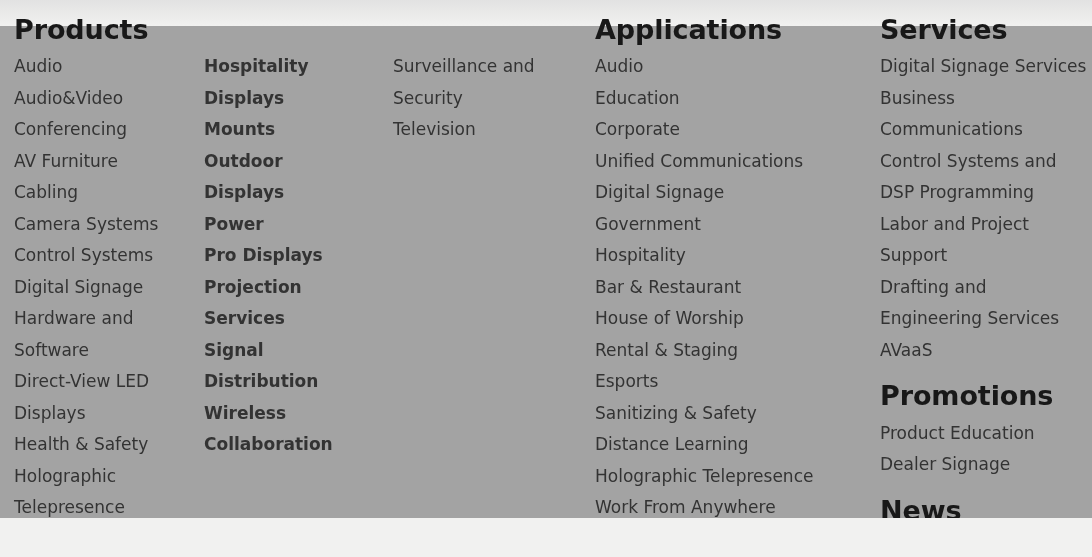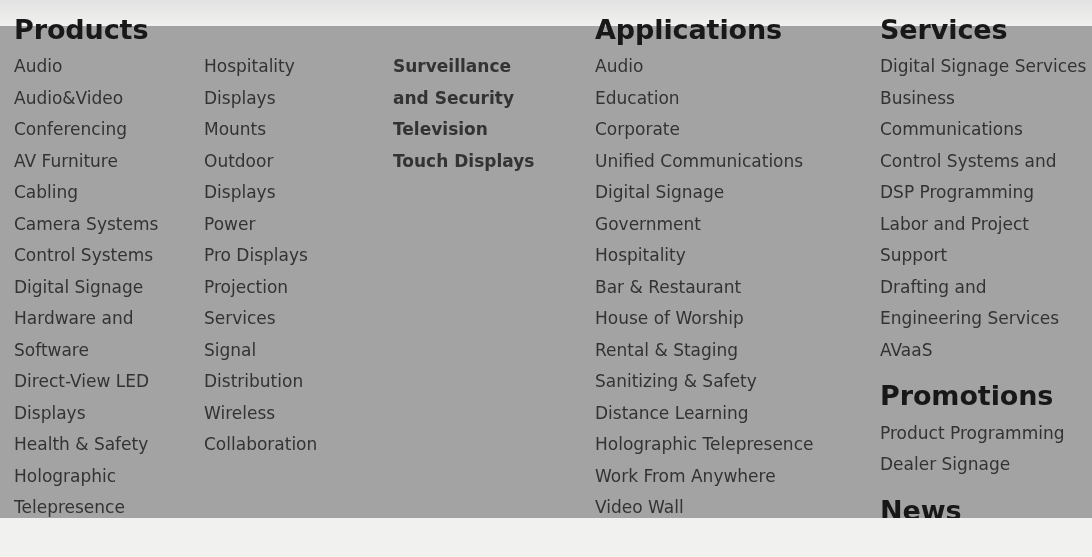--- a/index.html
+++ b/index.html
@@ -66,21 +66,21 @@
 
   .cols {
     display: flex;
     align-items: flex-start;
   }
 
   .col {
     box-sizing: border-box;
   }
   .col-a { width: 190px; }
-  .col-b { width: 189px; }
+  .col-b { width: 189px; font-weight: bold; }
   .col-c { width: 180px; }
 
   .link-list {
     list-style: none;
     margin: 0;
     padding: 0;
   }
 
   .link-list li {
     margin: 0;
@@ -93,21 +93,21 @@
     line-height: 31.5px;
     color: #333333;
     text-decoration: none;
     white-space: normal;
     cursor: pointer;
   }
 
   
   .col-a .link { max-width: 175px; }
   .col-b .link { max-width: 120px; }
-  .col-c .link { max-width: 150px; font-weight: bold; }
+  .col-c .link { max-width: 150px; }
 </style>
 </head>
 <body>
 
 <div id="megamenu">
   <div class="top-shade"></div>
 
   <div class="menu-inner">
 
     <div class="group group-products">
@@ -179,23 +179,20 @@
           </ul>
         </div>
         <div class="col col-c">
           <ul class="link-list">
             <li>
                 <a class="link">Surveillance and Security</a>
               </li>
             <li>
                 <a class="link">Television</a>
               </li>
-            <li>
-                <a class="link">Touch Displays</a>
-              </li>
           </ul>
         </div>
       </div>
     </div>
 
     <div class="group group-applications">
       <h2 class="group-heading">Applications</h2>
       <ul class="link-list">
         <li>
             <a class="link">Audio</a>
@@ -221,20 +218,23 @@
         <li>
             <a class="link">Bar &amp; Restaurant</a>
           </li>
         <li>
             <a class="link">House of Worship</a>
           </li>
         <li>
             <a class="link">Rental &amp; Staging</a>
           </li>
         <li>
+            <a class="link">Esports</a>
+          </li>
+        <li>
             <a class="link">Sanitizing &amp; Safety</a>
           </li>
         <li>
             <a class="link">Distance Learning</a>
           </li>
         <li>
             <a class="link">Holographic Telepresence</a>
           </li>
         <li>
             <a class="link">Work From Anywhere</a>
@@ -264,21 +264,21 @@
             <a class="link">Drafting and Engineering Services</a>
           </li>
         <li>
             <a class="link">AVaaS</a>
           </li>
       </ul>
 
       <h2 class="group-heading subsequent">Promotions</h2>
       <ul class="link-list">
         <li>
-            <a class="link">Product Programming</a>
+            <a class="link">Product Education</a>
           </li>
         <li>
             <a class="link">Dealer Signage</a>
           </li>
       </ul>
 
       <h2 class="group-heading subsequent">News</h2>
 
     </div>
 

